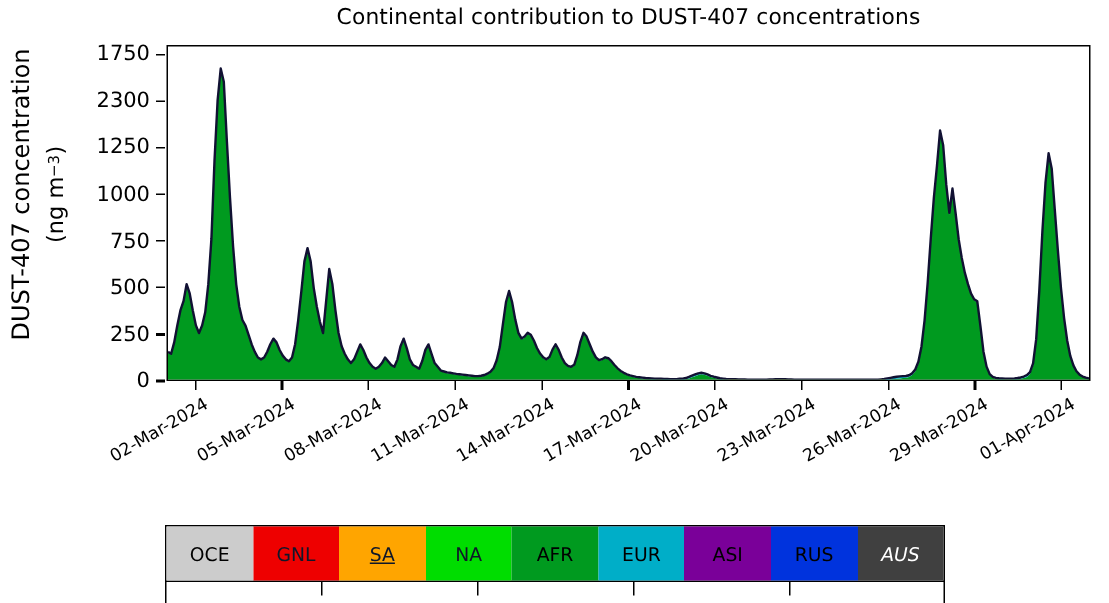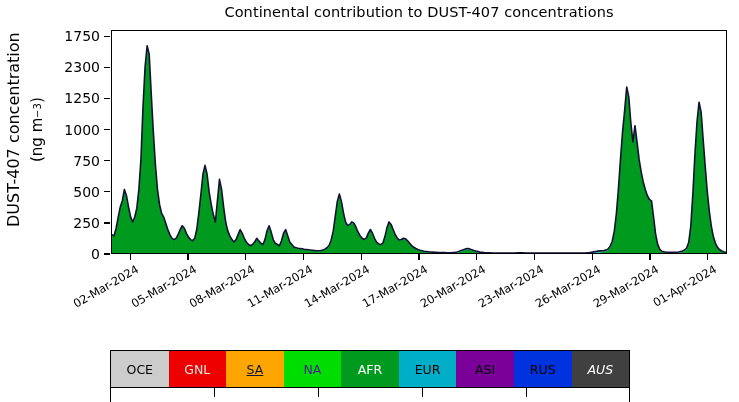--- a/index.html
+++ b/index.html
@@ -111,24 +111,24 @@
           <path d="M 0.00 203.84 L 2.07 205.08 L 4.13 197.49 L 6.20 186.29 L 8.27 176.21 L 10.34 169.99 L 12.40 158.67 L 14.47 164.89 L 16.54 176.21 L 18.60 186.17 L 20.67 191.27 L 22.74 186.29 L 24.81 177.46 L 26.87 158.67 L 28.94 128.68 L 31.01 76.28 L 33.07 36.34 L 35.14 15.06 L 37.21 23.89 L 39.28 63.84 L 41.34 101.30 L 43.41 133.78 L 45.48 158.79 L 47.54 173.72 L 49.61 182.56 L 51.68 186.29 L 53.74 192.52 L 55.81 198.86 L 57.88 203.84 L 59.95 207.57 L 62.01 208.82 L 64.08 207.57 L 66.15 203.72 L 68.21 198.74 L 70.28 195.00 L 72.35 197.49 L 74.42 202.60 L 76.48 206.33 L 78.55 208.82 L 80.62 210.06 L 82.68 207.57 L 84.75 198.74 L 86.82 182.44 L 88.89 163.64 L 90.95 143.61 L 93.02 134.77 L 95.09 143.61 L 97.15 161.16 L 99.22 173.72 L 101.29 183.80 L 103.36 191.27 L 105.42 169.99 L 107.49 148.71 L 109.56 158.67 L 111.62 176.21 L 113.69 191.27 L 115.76 200.11 L 117.83 205.08 L 119.89 208.82 L 121.96 211.31 L 124.03 208.82 L 126.09 203.84 L 128.16 198.86 L 130.23 202.60 L 132.30 207.57 L 134.36 211.31 L 136.43 213.80 L 138.50 215.04 L 140.56 213.80 L 142.63 211.31 L 144.70 207.57 L 146.77 210.06 L 148.83 212.55 L 150.90 213.80 L 152.97 208.82 L 155.03 199.98 L 157.10 195.00 L 159.17 201.35 L 161.23 208.82 L 163.30 212.55 L 165.37 213.80 L 167.44 215.04 L 169.50 209.94 L 171.57 202.47 L 173.64 198.86 L 175.70 205.08 L 177.77 211.31 L 179.84 213.80 L 181.91 216.28 L 183.97 216.91 L 186.04 217.53 L 188.11 217.78 L 190.17 218.15 L 192.24 218.52 L 194.31 218.77 L 196.38 219.02 L 198.44 219.27 L 200.51 219.52 L 202.58 219.77 L 204.64 220.02 L 206.71 220.02 L 208.78 219.77 L 210.85 219.27 L 212.91 218.40 L 214.98 217.03 L 217.05 214.67 L 219.11 209.56 L 221.18 200.73 L 223.25 185.67 L 225.32 170.74 L 227.38 163.40 L 229.45 170.99 L 231.52 182.31 L 233.58 191.15 L 235.65 194.88 L 237.72 193.64 L 239.79 191.15 L 241.85 192.39 L 243.92 196.25 L 245.99 201.23 L 248.05 204.96 L 250.12 207.45 L 252.19 208.69 L 254.26 207.32 L 256.32 202.35 L 258.39 198.74 L 260.46 202.47 L 262.52 207.57 L 264.59 211.31 L 266.66 213.17 L 268.72 213.80 L 270.79 212.43 L 272.86 206.08 L 274.93 197.24 L 276.99 191.15 L 279.06 193.64 L 281.13 198.74 L 283.19 203.72 L 285.26 207.45 L 287.33 209.32 L 289.40 208.69 L 291.46 207.45 L 293.53 208.07 L 295.60 210.06 L 297.66 212.55 L 299.73 214.79 L 301.80 216.53 L 303.87 217.78 L 305.93 218.77 L 308.00 219.52 L 310.07 220.02 L 312.13 220.52 L 314.20 220.76 L 316.27 221.01 L 318.34 221.26 L 320.40 221.39 L 322.47 221.51 L 324.54 221.64 L 326.60 221.76 L 328.67 221.76 L 330.74 221.88 L 332.81 221.88 L 334.87 222.01 L 336.94 222.01 L 339.01 222.01 L 341.07 221.76 L 343.14 221.64 L 345.21 221.26 L 347.28 220.64 L 349.34 219.77 L 351.41 219.02 L 353.48 218.28 L 355.54 217.90 L 357.61 218.28 L 359.68 219.02 L 361.74 219.89 L 363.81 220.52 L 365.88 221.01 L 367.95 221.51 L 370.01 221.76 L 372.08 222.01 L 374.15 222.13 L 376.21 222.26 L 378.28 222.26 L 380.35 222.38 L 382.42 222.38 L 384.48 222.38 L 386.55 222.51 L 388.62 222.51 L 390.68 222.51 L 392.75 222.51 L 394.82 222.51 L 396.89 222.51 L 398.95 222.51 L 401.02 222.38 L 403.09 222.38 L 405.15 222.26 L 407.22 222.26 L 409.29 222.26 L 411.36 222.26 L 413.42 222.38 L 415.49 222.38 L 417.56 222.51 L 419.62 222.51 L 421.69 222.51 L 423.76 222.51 L 425.83 222.51 L 427.89 222.51 L 429.96 222.51 L 432.03 222.51 L 434.09 222.51 L 436.16 222.51 L 438.23 222.51 L 440.30 222.51 L 442.36 222.51 L 444.43 222.51 L 446.50 222.51 L 448.56 222.51 L 450.63 222.51 L 452.70 222.51 L 454.77 222.51 L 456.83 222.51 L 458.90 222.51 L 460.97 222.51 L 463.03 222.51 L 465.10 222.51 L 467.17 222.51 L 469.23 222.51 L 471.30 222.51 L 473.37 222.51 L 475.44 222.26 L 477.50 222.01 L 479.57 221.64 L 481.64 221.26 L 483.70 220.89 L 485.77 220.52 L 487.84 220.27 L 489.91 220.14 L 491.97 220.02 L 494.04 219.52 L 496.11 218.28 L 498.17 215.66 L 500.24 210.56 L 502.31 200.48 L 504.38 182.93 L 506.44 158.04 L 508.51 128.30 L 510.58 101.05 L 512.64 80.02 L 514.71 56.37 L 516.78 66.20 L 518.85 92.46 L 520.91 111.25 L 522.98 95.08 L 525.05 111.38 L 527.11 128.80 L 529.18 141.37 L 531.25 151.32 L 533.32 158.79 L 535.38 165.14 L 537.45 168.87 L 539.52 170.24 L 541.58 186.42 L 543.65 203.84 L 545.72 213.80 L 547.79 218.77 L 549.85 220.64 L 551.92 221.26 L 553.99 221.51 L 556.05 221.64 L 558.12 221.76 L 560.19 221.76 L 562.26 221.76 L 564.32 221.64 L 566.39 221.39 L 568.46 221.01 L 570.52 220.39 L 572.59 219.40 L 574.66 217.40 L 576.72 211.68 L 578.79 195.50 L 580.86 163.27 L 582.93 123.57 L 584.99 91.34 L 587.06 71.56 L 589.13 81.64 L 591.19 109.14 L 593.26 136.52 L 595.33 161.53 L 597.40 181.44 L 599.46 196.37 L 601.53 206.33 L 603.60 212.55 L 605.66 216.53 L 607.73 218.77 L 609.80 220.02 L 611.87 220.76 L 613.93 221.26 L 616.00 221.51 L 616.00 221.51 L 613.93 221.26 L 611.87 220.76 L 609.80 220.02 L 607.73 218.77 L 605.66 216.53 L 603.60 212.80 L 601.53 206.58 L 599.46 196.62 L 597.40 181.69 L 595.33 161.78 L 593.26 136.89 L 591.19 109.51 L 589.13 82.13 L 587.06 72.18 L 584.99 92.09 L 582.93 124.44 L 580.86 164.27 L 578.79 196.62 L 576.72 212.80 L 574.66 218.40 L 572.59 220.27 L 570.52 221.01 L 568.46 221.51 L 566.39 221.76 L 564.32 221.88 L 562.26 222.01 L 560.19 222.01 L 558.12 222.01 L 556.05 221.88 L 553.99 221.76 L 551.92 221.51 L 549.85 220.89 L 547.79 219.02 L 545.72 214.04 L 543.65 204.09 L 541.58 186.67 L 539.52 170.49 L 537.45 169.24 L 535.38 165.51 L 533.32 159.29 L 531.25 151.82 L 529.18 141.87 L 527.11 129.42 L 525.05 112.00 L 522.98 95.82 L 520.91 112.00 L 518.85 93.33 L 516.78 67.20 L 514.71 57.24 L 512.64 80.89 L 510.58 102.04 L 508.51 129.42 L 506.44 159.29 L 504.38 184.18 L 502.31 201.60 L 500.24 211.56 L 498.17 216.53 L 496.11 219.02 L 494.04 220.27 L 491.97 220.76 L 489.91 221.01 L 487.84 221.26 L 485.77 221.51 L 483.70 221.76 L 481.64 222.01 L 479.57 222.26 L 477.50 222.51 L 475.44 222.63 L 473.37 222.76 L 471.30 222.76 L 469.23 222.76 L 467.17 222.76 L 465.10 222.76 L 463.03 222.76 L 460.97 222.76 L 458.90 222.76 L 456.83 222.76 L 454.77 222.76 L 452.70 222.76 L 450.63 222.76 L 448.56 222.76 L 446.50 222.76 L 444.43 222.76 L 442.36 222.76 L 440.30 222.76 L 438.23 222.76 L 436.16 222.76 L 434.09 222.76 L 432.03 222.76 L 429.96 222.76 L 427.89 222.76 L 425.83 222.76 L 423.76 222.76 L 421.69 222.76 L 419.62 222.76 L 417.56 222.76 L 415.49 222.63 L 413.42 222.63 L 411.36 222.51 L 409.29 222.51 L 407.22 222.51 L 405.15 222.51 L 403.09 222.63 L 401.02 222.63 L 398.95 222.76 L 396.89 222.76 L 394.82 222.76 L 392.75 222.76 L 390.68 222.76 L 388.62 222.76 L 386.55 222.76 L 384.48 222.63 L 382.42 222.63 L 380.35 222.63 L 378.28 222.51 L 376.21 222.51 L 374.15 222.38 L 372.08 222.26 L 370.01 222.01 L 367.95 221.76 L 365.88 221.39 L 363.81 220.89 L 361.74 220.27 L 359.68 219.52 L 357.61 218.77 L 355.54 218.52 L 353.48 219.02 L 351.41 219.77 L 349.34 220.52 L 347.28 221.26 L 345.21 221.76 L 343.14 222.01 L 341.07 222.13 L 339.01 222.26 L 336.94 222.26 L 334.87 222.26 L 332.81 222.13 L 330.74 222.13 L 328.67 222.01 L 326.60 222.01 L 324.54 221.88 L 322.47 221.76 L 320.40 221.64 L 318.34 221.51 L 316.27 221.26 L 314.20 221.01 L 312.13 220.76 L 310.07 220.27 L 308.00 219.77 L 305.93 219.02 L 303.87 218.03 L 301.80 216.78 L 299.73 215.04 L 297.66 212.80 L 295.60 210.31 L 293.53 208.44 L 291.46 207.82 L 289.40 209.07 L 287.33 209.69 L 285.26 207.82 L 283.19 204.09 L 281.13 199.11 L 279.06 194.13 L 276.99 191.64 L 274.93 197.87 L 272.86 206.58 L 270.79 212.80 L 268.72 214.04 L 266.66 213.42 L 264.59 211.56 L 262.52 207.82 L 260.46 202.84 L 258.39 199.11 L 256.32 202.84 L 254.26 207.82 L 252.19 209.07 L 250.12 207.82 L 248.05 205.33 L 245.99 201.60 L 243.92 196.62 L 241.85 192.89 L 239.79 191.64 L 237.72 194.13 L 235.65 195.38 L 233.58 191.64 L 231.52 182.93 L 229.45 171.73 L 227.38 164.27 L 225.32 171.73 L 223.25 186.67 L 221.18 201.60 L 219.11 210.31 L 217.05 215.29 L 214.98 217.53 L 212.91 218.77 L 210.85 219.52 L 208.78 220.02 L 206.71 220.27 L 204.64 220.27 L 202.58 220.02 L 200.51 219.77 L 198.44 219.52 L 196.38 219.27 L 194.31 219.02 L 192.24 218.77 L 190.17 218.40 L 188.11 218.03 L 186.04 217.78 L 183.97 217.16 L 181.91 216.53 L 179.84 214.04 L 177.77 211.56 L 175.70 205.33 L 173.64 199.11 L 171.57 202.84 L 169.50 210.31 L 167.44 215.29 L 165.37 214.04 L 163.30 212.80 L 161.23 209.07 L 159.17 201.60 L 157.10 195.38 L 155.03 200.36 L 152.97 209.07 L 150.90 214.04 L 148.83 212.80 L 146.77 210.31 L 144.70 207.82 L 142.63 211.56 L 140.56 214.04 L 138.50 215.29 L 136.43 214.04 L 134.36 211.56 L 132.30 207.82 L 130.23 202.84 L 128.16 199.11 L 126.09 204.09 L 124.03 209.07 L 121.96 211.56 L 119.89 209.07 L 117.83 205.33 L 115.76 200.36 L 113.69 191.64 L 111.62 176.71 L 109.56 159.29 L 107.49 149.33 L 105.42 170.49 L 103.36 191.64 L 101.29 184.18 L 99.22 174.22 L 97.15 161.78 L 95.09 144.36 L 93.02 135.64 L 90.95 144.36 L 88.89 164.27 L 86.82 182.93 L 84.75 199.11 L 82.68 207.82 L 80.62 210.31 L 78.55 209.07 L 76.48 206.58 L 74.42 202.84 L 72.35 197.87 L 70.28 195.38 L 68.21 199.11 L 66.15 204.09 L 64.08 207.82 L 62.01 209.07 L 59.95 207.82 L 57.88 204.09 L 55.81 199.11 L 53.74 192.89 L 51.68 186.67 L 49.61 182.93 L 47.54 174.22 L 45.48 159.29 L 43.41 134.40 L 41.34 102.04 L 39.28 64.71 L 37.21 24.89 L 35.14 16.18 L 33.07 37.33 L 31.01 77.16 L 28.94 129.42 L 26.87 159.29 L 24.81 177.96 L 22.74 186.67 L 20.67 191.64 L 18.60 186.67 L 16.54 176.71 L 14.47 165.51 L 12.40 159.29 L 10.34 170.49 L 8.27 176.71 L 6.20 186.67 L 4.13 197.87 L 2.07 205.33 L 0.00 204.09 Z" fill="#00AEC8" stroke="none"></path>
           <path d="M 0.00 203.72 L 2.07 204.96 L 4.13 197.37 L 6.20 186.17 L 8.27 176.09 L 10.34 169.87 L 12.40 158.54 L 14.47 164.76 L 16.54 176.09 L 18.60 186.04 L 20.67 191.15 L 22.74 186.17 L 24.81 177.33 L 26.87 158.54 L 28.94 128.43 L 31.01 76.04 L 33.07 36.09 L 35.14 14.81 L 37.21 23.64 L 39.28 63.59 L 41.34 101.05 L 43.41 133.65 L 45.48 158.67 L 47.54 173.60 L 49.61 182.44 L 51.68 186.17 L 53.74 192.39 L 55.81 198.74 L 57.88 203.72 L 59.95 207.45 L 62.01 208.69 L 64.08 207.45 L 66.15 203.59 L 68.21 198.61 L 70.28 194.88 L 72.35 197.37 L 74.42 202.47 L 76.48 206.20 L 78.55 208.69 L 80.62 209.94 L 82.68 207.45 L 84.75 198.61 L 86.82 182.31 L 88.89 163.40 L 90.95 143.36 L 93.02 134.52 L 95.09 143.36 L 97.15 161.03 L 99.22 173.60 L 101.29 183.68 L 103.36 191.15 L 105.42 169.87 L 107.49 148.46 L 109.56 158.42 L 111.62 176.09 L 113.69 191.15 L 115.76 199.98 L 117.83 204.96 L 119.89 208.69 L 121.96 211.18 L 124.03 208.69 L 126.09 203.72 L 128.16 198.74 L 130.23 202.47 L 132.30 207.45 L 134.36 211.18 L 136.43 213.67 L 138.50 214.92 L 140.56 213.67 L 142.63 211.18 L 144.70 207.45 L 146.77 209.94 L 148.83 212.43 L 150.90 213.67 L 152.97 208.69 L 155.03 199.86 L 157.10 194.88 L 159.17 201.23 L 161.23 208.69 L 163.30 212.43 L 165.37 213.67 L 167.44 214.92 L 169.50 209.81 L 171.57 202.35 L 173.64 198.74 L 175.70 204.96 L 177.77 211.18 L 179.84 213.67 L 181.91 216.16 L 183.97 216.78 L 186.04 217.40 L 188.11 217.65 L 190.17 218.03 L 192.24 218.40 L 194.31 218.65 L 196.38 218.90 L 198.44 219.15 L 200.51 219.40 L 202.58 219.64 L 204.64 219.89 L 206.71 219.89 L 208.78 219.64 L 210.85 219.15 L 212.91 218.28 L 214.98 216.91 L 217.05 214.54 L 219.11 209.32 L 221.18 200.48 L 223.25 185.42 L 225.32 170.49 L 227.38 163.15 L 229.45 170.74 L 231.52 182.19 L 233.58 191.02 L 235.65 194.76 L 237.72 193.51 L 239.79 191.02 L 241.85 192.27 L 243.92 196.12 L 245.99 201.10 L 248.05 204.84 L 250.12 207.32 L 252.19 208.57 L 254.26 207.20 L 256.32 202.22 L 258.39 198.61 L 260.46 202.35 L 262.52 207.45 L 264.59 211.18 L 266.66 213.05 L 268.72 213.67 L 270.79 212.30 L 272.86 205.96 L 274.93 197.00 L 276.99 191.02 L 279.06 193.51 L 281.13 198.61 L 283.19 203.59 L 285.26 207.32 L 287.33 209.19 L 289.40 208.57 L 291.46 207.32 L 293.53 207.95 L 295.60 209.94 L 297.66 212.43 L 299.73 214.67 L 301.80 216.41 L 303.87 217.65 L 305.93 218.65 L 308.00 219.40 L 310.07 219.89 L 312.13 220.39 L 314.20 220.64 L 316.27 220.89 L 318.34 221.14 L 320.40 221.26 L 322.47 221.39 L 324.54 221.51 L 326.60 221.64 L 328.67 221.64 L 330.74 221.76 L 332.81 221.76 L 334.87 221.88 L 336.94 221.88 L 339.01 221.88 L 341.07 221.64 L 343.14 221.51 L 345.21 221.14 L 347.28 220.39 L 349.34 219.52 L 351.41 218.77 L 353.48 218.03 L 355.54 217.65 L 357.61 218.03 L 359.68 218.77 L 361.74 219.64 L 363.81 220.27 L 365.88 220.76 L 367.95 221.26 L 370.01 221.51 L 372.08 221.76 L 374.15 221.88 L 376.21 222.01 L 378.28 222.01 L 380.35 222.13 L 382.42 222.13 L 384.48 222.13 L 386.55 222.26 L 388.62 222.26 L 390.68 222.26 L 392.75 222.26 L 394.82 222.26 L 396.89 222.26 L 398.95 222.26 L 401.02 222.13 L 403.09 222.13 L 405.15 222.01 L 407.22 222.01 L 409.29 222.01 L 411.36 222.01 L 413.42 222.13 L 415.49 222.13 L 417.56 222.26 L 419.62 222.26 L 421.69 222.26 L 423.76 222.26 L 425.83 222.26 L 427.89 222.26 L 429.96 222.26 L 432.03 222.26 L 434.09 222.26 L 436.16 222.26 L 438.23 222.26 L 440.30 222.26 L 442.36 222.26 L 444.43 222.26 L 446.50 222.26 L 448.56 222.26 L 450.63 222.26 L 452.70 222.26 L 454.77 222.26 L 456.83 222.26 L 458.90 222.26 L 460.97 222.26 L 463.03 222.26 L 465.10 222.26 L 467.17 222.26 L 469.23 222.26 L 471.30 222.26 L 473.37 222.26 L 475.44 222.01 L 477.50 221.76 L 479.57 221.39 L 481.64 221.01 L 483.70 220.64 L 485.77 220.27 L 487.84 220.02 L 489.91 219.89 L 491.97 219.77 L 494.04 219.27 L 496.11 218.03 L 498.17 215.41 L 500.24 210.31 L 502.31 200.23 L 504.38 182.68 L 506.44 157.80 L 508.51 128.05 L 510.58 100.80 L 512.64 79.77 L 514.71 56.12 L 516.78 65.96 L 518.85 92.21 L 520.91 111.00 L 522.98 94.83 L 525.05 111.13 L 527.11 128.55 L 529.18 141.12 L 531.25 151.08 L 533.32 158.54 L 535.38 164.89 L 537.45 168.62 L 539.52 169.99 L 541.58 186.17 L 543.65 203.59 L 545.72 213.55 L 547.79 218.52 L 549.85 220.39 L 551.92 221.01 L 553.99 221.26 L 556.05 221.39 L 558.12 221.51 L 560.19 221.51 L 562.26 221.51 L 564.32 221.39 L 566.39 221.14 L 568.46 220.76 L 570.52 220.14 L 572.59 219.15 L 574.66 217.16 L 576.72 211.43 L 578.79 195.25 L 580.86 163.02 L 582.93 123.32 L 584.99 91.09 L 587.06 71.31 L 589.13 81.39 L 591.19 108.89 L 593.26 136.27 L 595.33 161.28 L 597.40 181.19 L 599.46 196.12 L 601.53 206.33 L 603.60 212.55 L 605.66 216.53 L 607.73 218.77 L 609.80 220.02 L 611.87 220.76 L 613.93 221.26 L 616.00 221.51 L 616.00 221.51 L 613.93 221.26 L 611.87 220.76 L 609.80 220.02 L 607.73 218.77 L 605.66 216.53 L 603.60 212.55 L 601.53 206.33 L 599.46 196.37 L 597.40 181.44 L 595.33 161.53 L 593.26 136.52 L 591.19 109.14 L 589.13 81.64 L 587.06 71.56 L 584.99 91.34 L 582.93 123.57 L 580.86 163.27 L 578.79 195.50 L 576.72 211.68 L 574.66 217.40 L 572.59 219.40 L 570.52 220.39 L 568.46 221.01 L 566.39 221.39 L 564.32 221.64 L 562.26 221.76 L 560.19 221.76 L 558.12 221.76 L 556.05 221.64 L 553.99 221.51 L 551.92 221.26 L 549.85 220.64 L 547.79 218.77 L 545.72 213.80 L 543.65 203.84 L 541.58 186.42 L 539.52 170.24 L 537.45 168.87 L 535.38 165.14 L 533.32 158.79 L 531.25 151.32 L 529.18 141.37 L 527.11 128.80 L 525.05 111.38 L 522.98 95.08 L 520.91 111.25 L 518.85 92.46 L 516.78 66.20 L 514.71 56.37 L 512.64 80.02 L 510.58 101.05 L 508.51 128.30 L 506.44 158.04 L 504.38 182.93 L 502.31 200.48 L 500.24 210.56 L 498.17 215.66 L 496.11 218.28 L 494.04 219.52 L 491.97 220.02 L 489.91 220.14 L 487.84 220.27 L 485.77 220.52 L 483.70 220.89 L 481.64 221.26 L 479.57 221.64 L 477.50 222.01 L 475.44 222.26 L 473.37 222.51 L 471.30 222.51 L 469.23 222.51 L 467.17 222.51 L 465.10 222.51 L 463.03 222.51 L 460.97 222.51 L 458.90 222.51 L 456.83 222.51 L 454.77 222.51 L 452.70 222.51 L 450.63 222.51 L 448.56 222.51 L 446.50 222.51 L 444.43 222.51 L 442.36 222.51 L 440.30 222.51 L 438.23 222.51 L 436.16 222.51 L 434.09 222.51 L 432.03 222.51 L 429.96 222.51 L 427.89 222.51 L 425.83 222.51 L 423.76 222.51 L 421.69 222.51 L 419.62 222.51 L 417.56 222.51 L 415.49 222.38 L 413.42 222.38 L 411.36 222.26 L 409.29 222.26 L 407.22 222.26 L 405.15 222.26 L 403.09 222.38 L 401.02 222.38 L 398.95 222.51 L 396.89 222.51 L 394.82 222.51 L 392.75 222.51 L 390.68 222.51 L 388.62 222.51 L 386.55 222.51 L 384.48 222.38 L 382.42 222.38 L 380.35 222.38 L 378.28 222.26 L 376.21 222.26 L 374.15 222.13 L 372.08 222.01 L 370.01 221.76 L 367.95 221.51 L 365.88 221.01 L 363.81 220.52 L 361.74 219.89 L 359.68 219.02 L 357.61 218.28 L 355.54 217.90 L 353.48 218.28 L 351.41 219.02 L 349.34 219.77 L 347.28 220.64 L 345.21 221.26 L 343.14 221.64 L 341.07 221.76 L 339.01 222.01 L 336.94 222.01 L 334.87 222.01 L 332.81 221.88 L 330.74 221.88 L 328.67 221.76 L 326.60 221.76 L 324.54 221.64 L 322.47 221.51 L 320.40 221.39 L 318.34 221.26 L 316.27 221.01 L 314.20 220.76 L 312.13 220.52 L 310.07 220.02 L 308.00 219.52 L 305.93 218.77 L 303.87 217.78 L 301.80 216.53 L 299.73 214.79 L 297.66 212.55 L 295.60 210.06 L 293.53 208.07 L 291.46 207.45 L 289.40 208.69 L 287.33 209.32 L 285.26 207.45 L 283.19 203.72 L 281.13 198.74 L 279.06 193.64 L 276.99 191.15 L 274.93 197.24 L 272.86 206.08 L 270.79 212.43 L 268.72 213.80 L 266.66 213.17 L 264.59 211.31 L 262.52 207.57 L 260.46 202.47 L 258.39 198.74 L 256.32 202.35 L 254.26 207.32 L 252.19 208.69 L 250.12 207.45 L 248.05 204.96 L 245.99 201.23 L 243.92 196.25 L 241.85 192.39 L 239.79 191.15 L 237.72 193.64 L 235.65 194.88 L 233.58 191.15 L 231.52 182.31 L 229.45 170.99 L 227.38 163.40 L 225.32 170.74 L 223.25 185.67 L 221.18 200.73 L 219.11 209.56 L 217.05 214.67 L 214.98 217.03 L 212.91 218.40 L 210.85 219.27 L 208.78 219.77 L 206.71 220.02 L 204.64 220.02 L 202.58 219.77 L 200.51 219.52 L 198.44 219.27 L 196.38 219.02 L 194.31 218.77 L 192.24 218.52 L 190.17 218.15 L 188.11 217.78 L 186.04 217.53 L 183.97 216.91 L 181.91 216.28 L 179.84 213.80 L 177.77 211.31 L 175.70 205.08 L 173.64 198.86 L 171.57 202.47 L 169.50 209.94 L 167.44 215.04 L 165.37 213.80 L 163.30 212.55 L 161.23 208.82 L 159.17 201.35 L 157.10 195.00 L 155.03 199.98 L 152.97 208.82 L 150.90 213.80 L 148.83 212.55 L 146.77 210.06 L 144.70 207.57 L 142.63 211.31 L 140.56 213.80 L 138.50 215.04 L 136.43 213.80 L 134.36 211.31 L 132.30 207.57 L 130.23 202.60 L 128.16 198.86 L 126.09 203.84 L 124.03 208.82 L 121.96 211.31 L 119.89 208.82 L 117.83 205.08 L 115.76 200.11 L 113.69 191.27 L 111.62 176.21 L 109.56 158.67 L 107.49 148.71 L 105.42 169.99 L 103.36 191.27 L 101.29 183.80 L 99.22 173.72 L 97.15 161.16 L 95.09 143.61 L 93.02 134.77 L 90.95 143.61 L 88.89 163.64 L 86.82 182.44 L 84.75 198.74 L 82.68 207.57 L 80.62 210.06 L 78.55 208.82 L 76.48 206.33 L 74.42 202.60 L 72.35 197.49 L 70.28 195.00 L 68.21 198.74 L 66.15 203.72 L 64.08 207.57 L 62.01 208.82 L 59.95 207.57 L 57.88 203.84 L 55.81 198.86 L 53.74 192.52 L 51.68 186.29 L 49.61 182.56 L 47.54 173.72 L 45.48 158.79 L 43.41 133.78 L 41.34 101.30 L 39.28 63.84 L 37.21 23.89 L 35.14 15.06 L 33.07 36.34 L 31.01 76.28 L 28.94 128.68 L 26.87 158.67 L 24.81 177.46 L 22.74 186.29 L 20.67 191.27 L 18.60 186.17 L 16.54 176.21 L 14.47 164.89 L 12.40 158.67 L 10.34 169.99 L 8.27 176.21 L 6.20 186.29 L 4.13 197.49 L 2.07 205.08 L 0.00 203.84 Z" fill="#D4F000" stroke="none"></path>
           <path d="M 0.00 203.59 L 2.07 204.84 L 4.13 197.24 L 6.20 186.04 L 8.27 175.96 L 10.34 169.74 L 12.40 158.42 L 14.47 164.64 L 16.54 175.96 L 18.60 185.92 L 20.67 191.02 L 22.74 186.04 L 24.81 177.21 L 26.87 158.42 L 28.94 128.30 L 31.01 75.91 L 33.07 35.96 L 35.14 14.68 L 37.21 23.52 L 39.28 63.47 L 41.34 100.92 L 43.41 133.53 L 45.48 158.54 L 47.54 173.48 L 49.61 182.31 L 51.68 186.04 L 53.74 192.27 L 55.81 198.61 L 57.88 203.59 L 59.95 207.32 L 62.01 208.57 L 64.08 207.32 L 66.15 203.47 L 68.21 198.49 L 70.28 194.76 L 72.35 197.24 L 74.42 202.35 L 76.48 206.08 L 78.55 208.57 L 80.62 209.81 L 82.68 207.32 L 84.75 198.49 L 86.82 182.19 L 88.89 163.27 L 90.95 143.24 L 93.02 134.40 L 95.09 143.24 L 97.15 160.91 L 99.22 173.48 L 101.29 183.56 L 103.36 191.02 L 105.42 169.74 L 107.49 148.34 L 109.56 158.29 L 111.62 175.96 L 113.69 191.02 L 115.76 199.86 L 117.83 204.84 L 119.89 208.57 L 121.96 211.06 L 124.03 208.57 L 126.09 203.59 L 128.16 198.61 L 130.23 202.35 L 132.30 207.32 L 134.36 211.06 L 136.43 213.55 L 138.50 214.79 L 140.56 213.55 L 142.63 211.06 L 144.70 207.32 L 146.77 209.81 L 148.83 212.30 L 150.90 213.55 L 152.97 208.57 L 155.03 199.73 L 157.10 194.76 L 159.17 201.10 L 161.23 208.57 L 163.30 212.30 L 165.37 213.55 L 167.44 214.79 L 169.50 209.69 L 171.57 202.22 L 173.64 198.61 L 175.70 204.84 L 177.77 211.06 L 179.84 213.55 L 181.91 216.04 L 183.97 216.66 L 186.04 217.28 L 188.11 217.53 L 190.17 217.90 L 192.24 218.28 L 194.31 218.52 L 196.38 218.77 L 198.44 219.02 L 200.51 219.27 L 202.58 219.52 L 204.64 219.77 L 206.71 219.77 L 208.78 219.52 L 210.85 219.02 L 212.91 218.15 L 214.98 216.78 L 217.05 214.42 L 219.11 209.19 L 221.18 200.36 L 223.25 185.30 L 225.32 170.36 L 227.38 163.02 L 229.45 170.61 L 231.52 182.06 L 233.58 190.90 L 235.65 194.63 L 237.72 193.39 L 239.79 190.90 L 241.85 192.14 L 243.92 196.00 L 245.99 200.98 L 248.05 204.71 L 250.12 207.20 L 252.19 208.44 L 254.26 207.08 L 256.32 202.10 L 258.39 198.49 L 260.46 202.22 L 262.52 207.32 L 264.59 211.06 L 266.66 212.92 L 268.72 213.55 L 270.79 212.18 L 272.86 205.83 L 274.93 196.87 L 276.99 190.90 L 279.06 193.39 L 281.13 198.49 L 283.19 203.47 L 285.26 207.20 L 287.33 209.07 L 289.40 208.44 L 291.46 207.20 L 293.53 207.82 L 295.60 209.81 L 297.66 212.30 L 299.73 214.54 L 301.80 216.28 L 303.87 217.53 L 305.93 218.52 L 308.00 219.27 L 310.07 219.77 L 312.13 220.27 L 314.20 220.52 L 316.27 220.76 L 318.34 221.01 L 320.40 221.14 L 322.47 221.26 L 324.54 221.39 L 326.60 221.51 L 328.67 221.51 L 330.74 221.64 L 332.81 221.64 L 334.87 221.76 L 336.94 221.76 L 339.01 221.76 L 341.07 221.51 L 343.14 221.39 L 345.21 221.01 L 347.28 220.27 L 349.34 219.40 L 351.41 218.65 L 353.48 217.90 L 355.54 217.53 L 357.61 217.90 L 359.68 218.65 L 361.74 219.52 L 363.81 220.14 L 365.88 220.64 L 367.95 221.14 L 370.01 221.39 L 372.08 221.64 L 374.15 221.76 L 376.21 221.88 L 378.28 221.88 L 380.35 222.01 L 382.42 222.01 L 384.48 222.01 L 386.55 222.13 L 388.62 222.13 L 390.68 222.13 L 392.75 222.13 L 394.82 222.13 L 396.89 222.13 L 398.95 222.13 L 401.02 222.01 L 403.09 222.01 L 405.15 221.88 L 407.22 221.88 L 409.29 221.88 L 411.36 221.88 L 413.42 222.01 L 415.49 222.01 L 417.56 222.13 L 419.62 222.13 L 421.69 222.13 L 423.76 222.13 L 425.83 222.13 L 427.89 222.13 L 429.96 222.13 L 432.03 222.13 L 434.09 222.13 L 436.16 222.13 L 438.23 222.13 L 440.30 222.13 L 442.36 222.13 L 444.43 222.13 L 446.50 222.13 L 448.56 222.13 L 450.63 222.13 L 452.70 222.13 L 454.77 222.13 L 456.83 222.13 L 458.90 222.13 L 460.97 222.13 L 463.03 222.13 L 465.10 222.13 L 467.17 222.13 L 469.23 222.13 L 471.30 222.13 L 473.37 222.13 L 475.44 221.88 L 477.50 221.64 L 479.57 221.26 L 481.64 220.89 L 483.70 220.52 L 485.77 220.14 L 487.84 219.89 L 489.91 219.77 L 491.97 219.64 L 494.04 219.15 L 496.11 217.90 L 498.17 215.29 L 500.24 210.19 L 502.31 200.11 L 504.38 182.56 L 506.44 157.67 L 508.51 127.93 L 510.58 100.68 L 512.64 79.64 L 514.71 56.00 L 516.78 65.83 L 518.85 92.09 L 520.91 110.88 L 522.98 94.70 L 525.05 111.00 L 527.11 128.43 L 529.18 141.00 L 531.25 150.95 L 533.32 158.42 L 535.38 164.76 L 537.45 168.50 L 539.52 169.87 L 541.58 186.04 L 543.65 203.47 L 545.72 213.42 L 547.79 218.40 L 549.85 220.27 L 551.92 220.89 L 553.99 221.14 L 556.05 221.26 L 558.12 221.39 L 560.19 221.39 L 562.26 221.39 L 564.32 221.26 L 566.39 221.01 L 568.46 220.64 L 570.52 220.02 L 572.59 219.02 L 574.66 217.03 L 576.72 211.31 L 578.79 195.13 L 580.86 162.90 L 582.93 123.20 L 584.99 90.97 L 587.06 71.18 L 589.13 81.26 L 591.19 108.76 L 593.26 136.14 L 595.33 161.16 L 597.40 181.07 L 599.46 196.00 L 601.53 206.33 L 603.60 212.55 L 605.66 216.53 L 607.73 218.77 L 609.80 220.02 L 611.87 220.76 L 613.93 221.26 L 616.00 221.51 L 616.00 221.51 L 613.93 221.26 L 611.87 220.76 L 609.80 220.02 L 607.73 218.77 L 605.66 216.53 L 603.60 212.55 L 601.53 206.33 L 599.46 196.12 L 597.40 181.19 L 595.33 161.28 L 593.26 136.27 L 591.19 108.89 L 589.13 81.39 L 587.06 71.31 L 584.99 91.09 L 582.93 123.32 L 580.86 163.02 L 578.79 195.25 L 576.72 211.43 L 574.66 217.16 L 572.59 219.15 L 570.52 220.14 L 568.46 220.76 L 566.39 221.14 L 564.32 221.39 L 562.26 221.51 L 560.19 221.51 L 558.12 221.51 L 556.05 221.39 L 553.99 221.26 L 551.92 221.01 L 549.85 220.39 L 547.79 218.52 L 545.72 213.55 L 543.65 203.59 L 541.58 186.17 L 539.52 169.99 L 537.45 168.62 L 535.38 164.89 L 533.32 158.54 L 531.25 151.08 L 529.18 141.12 L 527.11 128.55 L 525.05 111.13 L 522.98 94.83 L 520.91 111.00 L 518.85 92.21 L 516.78 65.96 L 514.71 56.12 L 512.64 79.77 L 510.58 100.80 L 508.51 128.05 L 506.44 157.80 L 504.38 182.68 L 502.31 200.23 L 500.24 210.31 L 498.17 215.41 L 496.11 218.03 L 494.04 219.27 L 491.97 219.77 L 489.91 219.89 L 487.84 220.02 L 485.77 220.27 L 483.70 220.64 L 481.64 221.01 L 479.57 221.39 L 477.50 221.76 L 475.44 222.01 L 473.37 222.26 L 471.30 222.26 L 469.23 222.26 L 467.17 222.26 L 465.10 222.26 L 463.03 222.26 L 460.97 222.26 L 458.90 222.26 L 456.83 222.26 L 454.77 222.26 L 452.70 222.26 L 450.63 222.26 L 448.56 222.26 L 446.50 222.26 L 444.43 222.26 L 442.36 222.26 L 440.30 222.26 L 438.23 222.26 L 436.16 222.26 L 434.09 222.26 L 432.03 222.26 L 429.96 222.26 L 427.89 222.26 L 425.83 222.26 L 423.76 222.26 L 421.69 222.26 L 419.62 222.26 L 417.56 222.26 L 415.49 222.13 L 413.42 222.13 L 411.36 222.01 L 409.29 222.01 L 407.22 222.01 L 405.15 222.01 L 403.09 222.13 L 401.02 222.13 L 398.95 222.26 L 396.89 222.26 L 394.82 222.26 L 392.75 222.26 L 390.68 222.26 L 388.62 222.26 L 386.55 222.26 L 384.48 222.13 L 382.42 222.13 L 380.35 222.13 L 378.28 222.01 L 376.21 222.01 L 374.15 221.88 L 372.08 221.76 L 370.01 221.51 L 367.95 221.26 L 365.88 220.76 L 363.81 220.27 L 361.74 219.64 L 359.68 218.77 L 357.61 218.03 L 355.54 217.65 L 353.48 218.03 L 351.41 218.77 L 349.34 219.52 L 347.28 220.39 L 345.21 221.14 L 343.14 221.51 L 341.07 221.64 L 339.01 221.88 L 336.94 221.88 L 334.87 221.88 L 332.81 221.76 L 330.74 221.76 L 328.67 221.64 L 326.60 221.64 L 324.54 221.51 L 322.47 221.39 L 320.40 221.26 L 318.34 221.14 L 316.27 220.89 L 314.20 220.64 L 312.13 220.39 L 310.07 219.89 L 308.00 219.40 L 305.93 218.65 L 303.87 217.65 L 301.80 216.41 L 299.73 214.67 L 297.66 212.43 L 295.60 209.94 L 293.53 207.95 L 291.46 207.32 L 289.40 208.57 L 287.33 209.19 L 285.26 207.32 L 283.19 203.59 L 281.13 198.61 L 279.06 193.51 L 276.99 191.02 L 274.93 197.00 L 272.86 205.96 L 270.79 212.30 L 268.72 213.67 L 266.66 213.05 L 264.59 211.18 L 262.52 207.45 L 260.46 202.35 L 258.39 198.61 L 256.32 202.22 L 254.26 207.20 L 252.19 208.57 L 250.12 207.32 L 248.05 204.84 L 245.99 201.10 L 243.92 196.12 L 241.85 192.27 L 239.79 191.02 L 237.72 193.51 L 235.65 194.76 L 233.58 191.02 L 231.52 182.19 L 229.45 170.74 L 227.38 163.15 L 225.32 170.49 L 223.25 185.42 L 221.18 200.48 L 219.11 209.32 L 217.05 214.54 L 214.98 216.91 L 212.91 218.28 L 210.85 219.15 L 208.78 219.64 L 206.71 219.89 L 204.64 219.89 L 202.58 219.64 L 200.51 219.40 L 198.44 219.15 L 196.38 218.90 L 194.31 218.65 L 192.24 218.40 L 190.17 218.03 L 188.11 217.65 L 186.04 217.40 L 183.97 216.78 L 181.91 216.16 L 179.84 213.67 L 177.77 211.18 L 175.70 204.96 L 173.64 198.74 L 171.57 202.35 L 169.50 209.81 L 167.44 214.92 L 165.37 213.67 L 163.30 212.43 L 161.23 208.69 L 159.17 201.23 L 157.10 194.88 L 155.03 199.86 L 152.97 208.69 L 150.90 213.67 L 148.83 212.43 L 146.77 209.94 L 144.70 207.45 L 142.63 211.18 L 140.56 213.67 L 138.50 214.92 L 136.43 213.67 L 134.36 211.18 L 132.30 207.45 L 130.23 202.47 L 128.16 198.74 L 126.09 203.72 L 124.03 208.69 L 121.96 211.18 L 119.89 208.69 L 117.83 204.96 L 115.76 199.98 L 113.69 191.15 L 111.62 176.09 L 109.56 158.42 L 107.49 148.46 L 105.42 169.87 L 103.36 191.15 L 101.29 183.68 L 99.22 173.60 L 97.15 161.03 L 95.09 143.36 L 93.02 134.52 L 90.95 143.36 L 88.89 163.40 L 86.82 182.31 L 84.75 198.61 L 82.68 207.45 L 80.62 209.94 L 78.55 208.69 L 76.48 206.20 L 74.42 202.47 L 72.35 197.37 L 70.28 194.88 L 68.21 198.61 L 66.15 203.59 L 64.08 207.45 L 62.01 208.69 L 59.95 207.45 L 57.88 203.72 L 55.81 198.74 L 53.74 192.39 L 51.68 186.17 L 49.61 182.44 L 47.54 173.60 L 45.48 158.67 L 43.41 133.65 L 41.34 101.05 L 39.28 63.59 L 37.21 23.64 L 35.14 14.81 L 33.07 36.09 L 31.01 76.04 L 28.94 128.43 L 26.87 158.54 L 24.81 177.33 L 22.74 186.17 L 20.67 191.15 L 18.60 186.04 L 16.54 176.09 L 14.47 164.76 L 12.40 158.54 L 10.34 169.87 L 8.27 176.09 L 6.20 186.17 L 4.13 197.37 L 2.07 204.96 L 0.00 203.72 Z" fill="#00DD00" stroke="none"></path>
           <path d="M 0.00 203.59 L 2.07 204.84 L 4.13 197.24 L 6.20 186.04 L 8.27 175.96 L 10.34 169.74 L 12.40 158.42 L 14.47 164.64 L 16.54 175.96 L 18.60 185.92 L 20.67 191.02 L 22.74 186.04 L 24.81 177.21 L 26.87 158.42 L 28.94 128.30 L 31.01 75.91 L 33.07 35.96 L 35.14 14.68 L 37.21 23.52 L 39.28 63.47 L 41.34 100.92 L 43.41 133.53 L 45.48 158.54 L 47.54 173.48 L 49.61 182.31 L 51.68 186.04 L 53.74 192.27 L 55.81 198.61 L 57.88 203.59 L 59.95 207.32 L 62.01 208.57 L 64.08 207.32 L 66.15 203.47 L 68.21 198.49 L 70.28 194.76 L 72.35 197.24 L 74.42 202.35 L 76.48 206.08 L 78.55 208.57 L 80.62 209.81 L 82.68 207.32 L 84.75 198.49 L 86.82 182.19 L 88.89 163.27 L 90.95 143.24 L 93.02 134.40 L 95.09 143.24 L 97.15 160.91 L 99.22 173.48 L 101.29 183.56 L 103.36 191.02 L 105.42 169.74 L 107.49 148.34 L 109.56 158.29 L 111.62 175.96 L 113.69 191.02 L 115.76 199.86 L 117.83 204.84 L 119.89 208.57 L 121.96 211.06 L 124.03 208.57 L 126.09 203.59 L 128.16 198.61 L 130.23 202.35 L 132.30 207.32 L 134.36 211.06 L 136.43 213.55 L 138.50 214.79 L 140.56 213.55 L 142.63 211.06 L 144.70 207.32 L 146.77 209.81 L 148.83 212.30 L 150.90 213.55 L 152.97 208.57 L 155.03 199.73 L 157.10 194.76 L 159.17 201.10 L 161.23 208.57 L 163.30 212.30 L 165.37 213.55 L 167.44 214.79 L 169.50 209.69 L 171.57 202.22 L 173.64 198.61 L 175.70 204.84 L 177.77 211.06 L 179.84 213.55 L 181.91 216.04 L 183.97 216.66 L 186.04 217.28 L 188.11 217.53 L 190.17 217.90 L 192.24 218.28 L 194.31 218.52 L 196.38 218.77 L 198.44 219.02 L 200.51 219.27 L 202.58 219.52 L 204.64 219.77 L 206.71 219.77 L 208.78 219.52 L 210.85 219.02 L 212.91 218.15 L 214.98 216.78 L 217.05 214.42 L 219.11 209.19 L 221.18 200.36 L 223.25 185.30 L 225.32 170.36 L 227.38 163.02 L 229.45 170.61 L 231.52 182.06 L 233.58 190.90 L 235.65 194.63 L 237.72 193.39 L 239.79 190.90 L 241.85 192.14 L 243.92 196.00 L 245.99 200.98 L 248.05 204.71 L 250.12 207.20 L 252.19 208.44 L 254.26 207.08 L 256.32 202.10 L 258.39 198.49 L 260.46 202.22 L 262.52 207.32 L 264.59 211.06 L 266.66 212.92 L 268.72 213.55 L 270.79 212.18 L 272.86 205.83 L 274.93 196.87 L 276.99 190.90 L 279.06 193.39 L 281.13 198.49 L 283.19 203.47 L 285.26 207.20 L 287.33 209.07 L 289.40 208.44 L 291.46 207.20 L 293.53 207.82 L 295.60 209.81 L 297.66 212.30 L 299.73 214.54 L 301.80 216.28 L 303.87 217.53 L 305.93 218.52 L 308.00 219.27 L 310.07 219.77 L 312.13 220.27 L 314.20 220.52 L 316.27 220.76 L 318.34 221.01 L 320.40 221.14 L 322.47 221.26 L 324.54 221.39 L 326.60 221.51 L 328.67 221.51 L 330.74 221.64 L 332.81 221.64 L 334.87 221.76 L 336.94 221.76 L 339.01 221.76 L 341.07 221.51 L 343.14 221.39 L 345.21 221.01 L 347.28 220.27 L 349.34 219.40 L 351.41 218.65 L 353.48 217.90 L 355.54 217.53 L 357.61 217.90 L 359.68 218.65 L 361.74 219.52 L 363.81 220.14 L 365.88 220.64 L 367.95 221.14 L 370.01 221.39 L 372.08 221.64 L 374.15 221.76 L 376.21 221.88 L 378.28 221.88 L 380.35 222.01 L 382.42 222.01 L 384.48 222.01 L 386.55 222.13 L 388.62 222.13 L 390.68 222.13 L 392.75 222.13 L 394.82 222.13 L 396.89 222.13 L 398.95 222.13 L 401.02 222.01 L 403.09 222.01 L 405.15 221.88 L 407.22 221.88 L 409.29 221.88 L 411.36 221.88 L 413.42 222.01 L 415.49 222.01 L 417.56 222.13 L 419.62 222.13 L 421.69 222.13 L 423.76 222.13 L 425.83 222.13 L 427.89 222.13 L 429.96 222.13 L 432.03 222.13 L 434.09 222.13 L 436.16 222.13 L 438.23 222.13 L 440.30 222.13 L 442.36 222.13 L 444.43 222.13 L 446.50 222.13 L 448.56 222.13 L 450.63 222.13 L 452.70 222.13 L 454.77 222.13 L 456.83 222.13 L 458.90 222.13 L 460.97 222.13 L 463.03 222.13 L 465.10 222.13 L 467.17 222.13 L 469.23 222.13 L 471.30 222.13 L 473.37 222.13 L 475.44 221.88 L 477.50 221.64 L 479.57 221.26 L 481.64 220.89 L 483.70 220.52 L 485.77 220.14 L 487.84 219.89 L 489.91 219.77 L 491.97 219.64 L 494.04 219.15 L 496.11 217.90 L 498.17 215.29 L 500.24 210.19 L 502.31 200.11 L 504.38 182.56 L 506.44 157.67 L 508.51 127.93 L 510.58 100.68 L 512.64 79.64 L 514.71 56.00 L 516.78 65.83 L 518.85 92.09 L 520.91 110.88 L 522.98 94.70 L 525.05 111.00 L 527.11 128.43 L 529.18 141.00 L 531.25 150.95 L 533.32 158.42 L 535.38 164.76 L 537.45 168.50 L 539.52 169.87 L 541.58 186.04 L 543.65 203.47 L 545.72 213.42 L 547.79 218.40 L 549.85 220.27 L 551.92 220.89 L 553.99 221.14 L 556.05 221.26 L 558.12 221.39 L 560.19 221.39 L 562.26 221.39 L 564.32 221.26 L 566.39 221.01 L 568.46 220.64 L 570.52 220.02 L 572.59 219.02 L 574.66 217.03 L 576.72 211.31 L 578.79 195.13 L 580.86 162.90 L 582.93 123.20 L 584.99 90.97 L 587.06 71.18 L 589.13 81.26 L 591.19 108.76 L 593.26 136.14 L 595.33 161.16 L 597.40 181.07 L 599.46 196.00 L 601.53 206.33 L 603.60 212.55 L 605.66 216.53 L 607.73 218.77 L 609.80 220.02 L 611.87 220.76 L 613.93 221.26 L 616.00 221.51" fill="none" stroke="#111133" stroke-width="1.6" stroke-linejoin="round" vector-effect="non-scaling-stroke"></path>
         </svg>
     </div>
   </div>
 
   <div id="legend">
       <div class="lg-cell" style="background: rgb(204, 204, 204); color: rgb(0, 0, 0);">OCE</div>
-      <div class="lg-cell" style="background: rgb(238, 0, 0); color: #e5e5e5; border-left: 0px;">GNL</div>
+      <div class="lg-cell" style="background: rgb(238, 0, 0); color: #0f172a; border-left: 0px;">GNL</div>
       <div class="lg-cell" style="background: rgb(255, 165, 0); color: #0f172a; border-left: 0px; text-decoration: underline;">SA</div>
-      <div class="lg-cell" style="background: rgb(0, 221, 0); color: #4c1d95; border-left: 0px;">NA</div>
-      <div class="lg-cell" style="background: rgb(0, 154, 31); color: #ffffff; border-left: 0px;">AFR</div>
+      <div class="lg-cell" style="background: rgb(0, 221, 0); color: #0f172a; border-left: 0px;">NA</div>
+      <div class="lg-cell" style="background: rgb(0, 154, 31); color: #000000; border-left: 0px;">AFR</div>
       <div class="lg-cell" style="background: rgb(0, 174, 200); color: rgb(0, 0, 0); border-left: 0px;">EUR</div>
       <div class="lg-cell" style="background: rgb(122, 0, 153); color: rgb(0, 0, 0); border-left: 0px;">ASI</div>
       <div class="lg-cell" style="background: rgb(0, 51, 221); color: rgb(0, 0, 0); border-left: 0px;">RUS</div>
       <div class="lg-cell" style="background: #404040; color: rgb(255, 255, 255); border-left: 0px; font-style: italic;">AUS</div>
     </div>
   <div class="lg-frame2"></div>
   <div class="lg-ticks">
       <div class="lg-tick" style="left: 104px;"></div>
       <div class="lg-tick" style="left: 208px;"></div>
       <div class="lg-tick" style="left: 312px;"></div>

